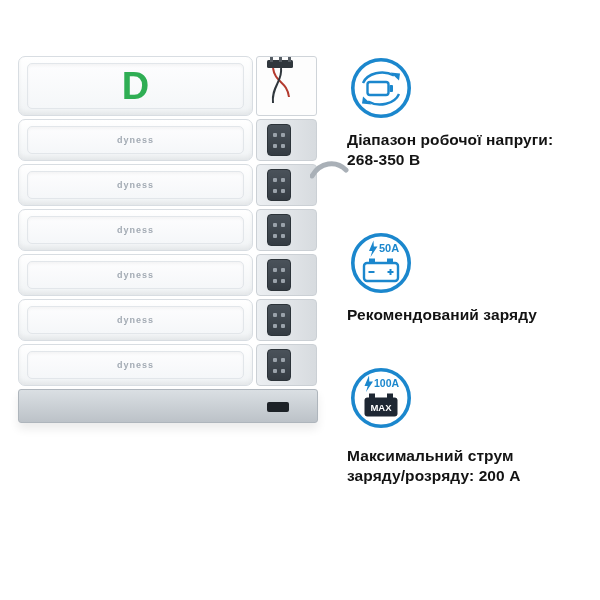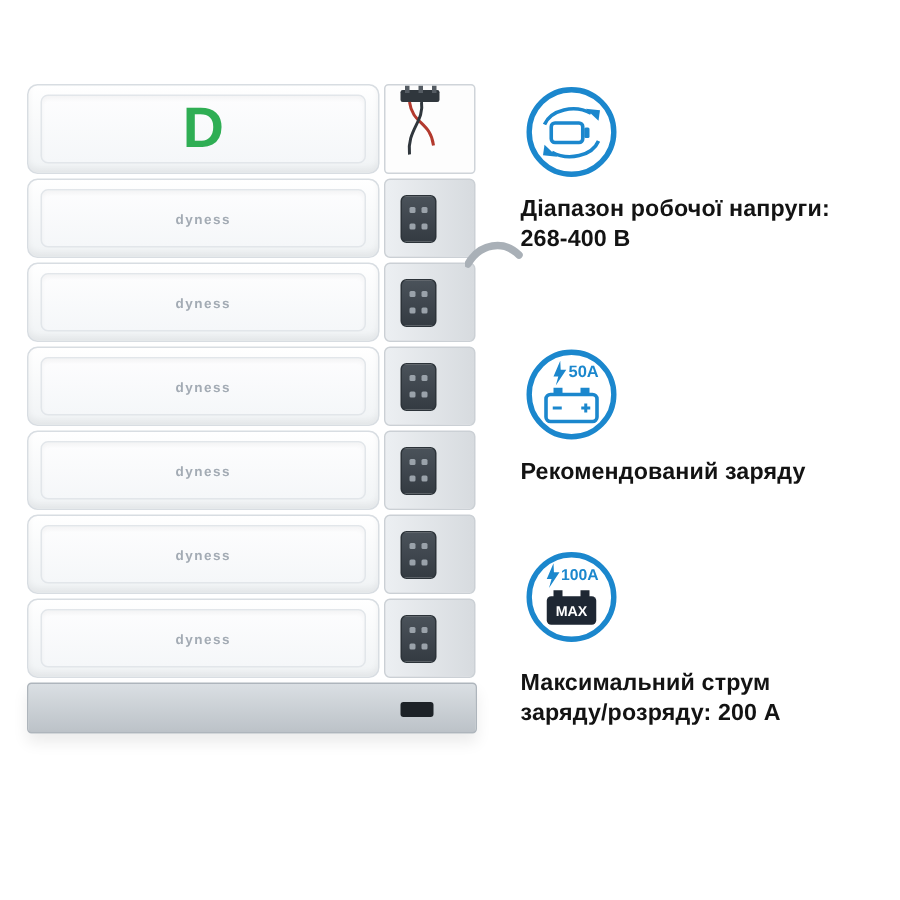--- a/index.html
+++ b/index.html
@@ -1,21 +1,21 @@
 <!DOCTYPE html>
 <html><head>
 <meta charset="utf-8">
 <style>
   * { margin:0; padding:0; box-sizing:border-box; }
   html,body { width:600px; height:600px; background:#ffffff; font-family:"Liberation Sans",sans-serif; }
   .stage { position:relative; width:600px; height:600px; background:#ffffff; overflow:hidden; }
 
   
   .tower { position:absolute; left:18px; top:56px; width:302px; }
-  .module { display:flex; height:53px; margin-bottom:3px; }
+  .module { display:flex; height:42px; margin-bottom:3px; }
   .module--top { height:60px; }
   .module-front { width:235px; height:100%; background:linear-gradient(180deg,#ffffff,#f0f3f5);
     border:1px solid #d8dde2; border-radius:7px; position:relative;
     box-shadow: inset 0 -3px 4px rgba(0,0,0,0.05); }
   .module-face { position:absolute; left:8px; right:8px; top:6px; bottom:6px;
     border:1px solid #e2e6ea; border-radius:5px;
     background:linear-gradient(180deg,#fdfdfe,#f5f7f9);
     box-shadow: inset 0 2px 3px rgba(0,0,0,0.04);
     display:flex; align-items:center; justify-content:center; }
   .module-label { font-size:9px; font-weight:bold; color:#a3abb4; letter-spacing:1px; }
@@ -209,21 +209,21 @@
         <circle cx="32" cy="32" r="28.2" fill="none" stroke="#1b87cd" stroke-width="3.6"></circle>
         <rect x="18.5" y="26" width="21" height="13" rx="2.5" fill="none" stroke="#1b87cd" stroke-width="2.4"></rect>
         <rect x="40.5" y="29" width="3.5" height="7" rx="1" fill="#1b87cd"></rect>
         <path d="M14 27 A 20 15 0 0 1 45 19.5" fill="none" stroke="#1b87cd" stroke-width="2.4"></path>
         <polygon points="50,24.5 41.5,16.5 51,17.5" fill="#1b87cd"></polygon>
         <path d="M50 38 A 20 15 0 0 1 19 45.5" fill="none" stroke="#1b87cd" stroke-width="2.4"></path>
         <polygon points="14,40.5 22.5,48.5 13,47.5" fill="#1b87cd"></polygon>
       </svg>
       <div class="caption">
         <span>Діапазон робочої напруги:</span>
-        <span>268-400 В</span>
+        <span>268-350 В</span>
       </div>
     </div>
 
     <div class="feature feature--2">
       <svg class="icon" viewBox="0 0 64 64">
         <circle cx="32" cy="32" r="28.2" fill="none" stroke="#1b87cd" stroke-width="3.6"></circle>
         <polygon points="24.5,9.5 20,20 23.2,20 21.5,26 28.5,15.5 24.8,15.5" fill="#1b87cd"></polygon>
         <text x="30" y="20.5" font-size="11">50A</text>
         <rect x="15" y="32" width="34" height="18" rx="3" fill="none" stroke="#1b87cd" stroke-width="2.4"></rect>
         <rect x="20" y="27.5" width="6" height="4.5" fill="#1b87cd"></rect>

